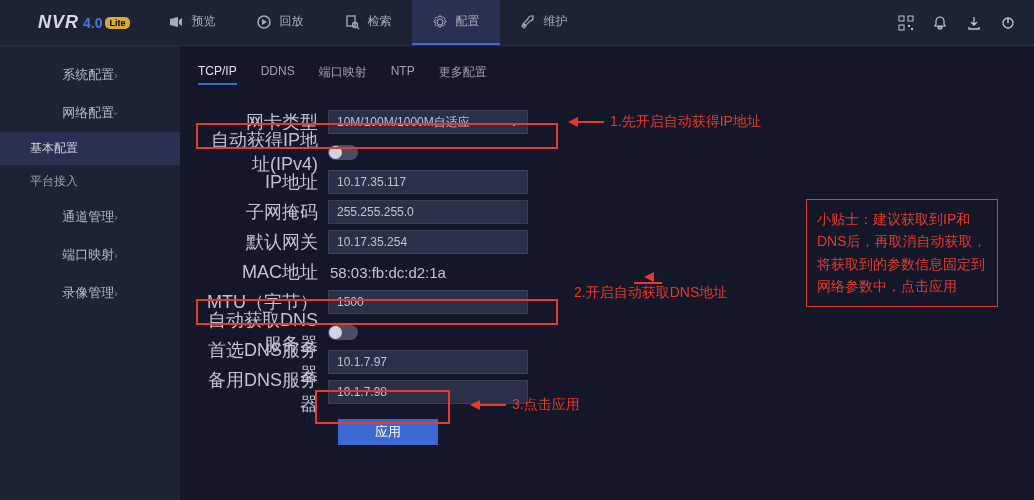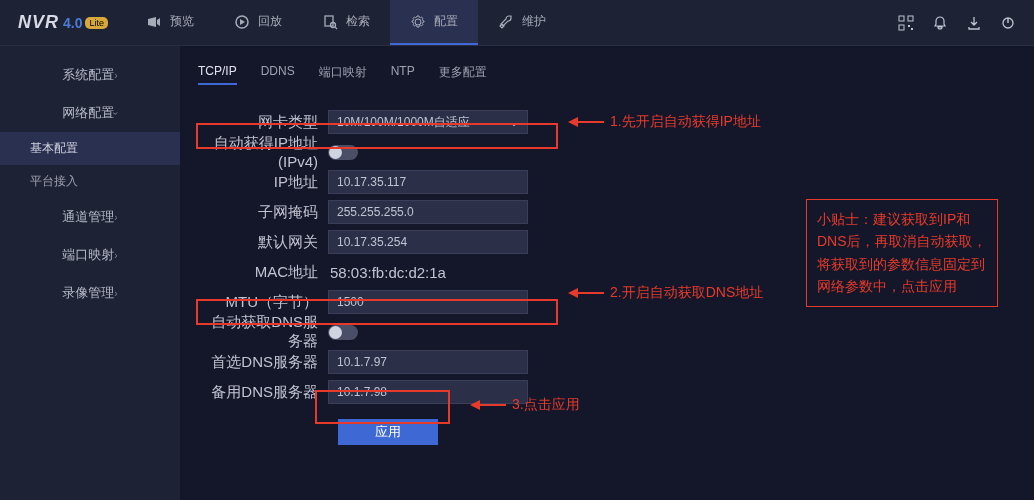--- a/index.html
+++ b/index.html
@@ -15,20 +15,21 @@
       height: 500px;
       overflow: hidden;
       font-size: 12px;
     }
     .topbar {
       height: 46px;
       background: #1e2235;
       display: flex;
       align-items: center;
       border-bottom: 1px solid #2a2e45;
+      padding-left: 20px;
     }
     .logo {
       display: flex;
       align-items: center;
       padding: 0 18px;
       font-weight: bold;
     }
     .logo-text {
       color: #d8dae5;
       font-size: 18px;
@@ -40,21 +41,21 @@
       font-size: 14px;
       margin-left: 4px;
     }
     .logo-badge {
       background: #d8a838;
       color: #000;
       font-size: 9px;
       padding: 1px 4px;
       border-radius: 5px;
       margin-left: 3px;
-      font-weight: normal;
+      font-weight: bold;
     }
     .main-tabs {
       display: flex;
       height: 100%;
     }
     .main-tab {
       display: flex;
       align-items: center;
       padding: 0 20px;
       gap: 8px;
@@ -148,21 +149,21 @@
       display: flex;
       align-items: center;
       height: 30px;
       margin-bottom: 0;
     }
     .form-label {
       width: 130px;
       text-align: right;
       padding-right: 10px;
       color: #c0c3d0;
-      font-size: 15px;
+      font-size: 18px;
     }
     .form-control {
       width: 200px;
     }
     .select {
       background: #2b2f47;
       color: #c0c3d0;
       border: 1px solid #3a3e58;
       padding: 4px 8px;
       width: 200px;
@@ -432,21 +433,21 @@
 
     <div class="red-box" style="left:16px; top:77px; width:362px; height:26px;"></div>
     <div class="red-box" style="left:16px; top:253px; width:362px; height:26px;"></div>
     <div class="red-box" style="left:135px; top:344px; width:135px; height:34px;"></div>
 
     <div class="annotation" style="left:388px; top:67px;text-align:center;">
       <div class="arrow-left"></div>
       <div class="arrow-line"></div>
       <span style="margin-left:6px">1.先开启自动获得IP地址</span>
     </div>
-    <div class="annotation" style="left:388px; top:238px;">
+    <div class="annotation" style="left:388px; top:226px;flex-direction:column;">
       <div class="arrow-left"></div>
       <div class="arrow-line"></div>
       <span style="margin-left:6px">2.开启自动获取DNS地址</span>
     </div>
     <div class="annotation" style="left:290px; top:350px;">
       <div class="arrow-left"></div>
       <div class="arrow-line"></div>
       <span style="margin-left:6px">3.点击应用</span>
     </div>
 

